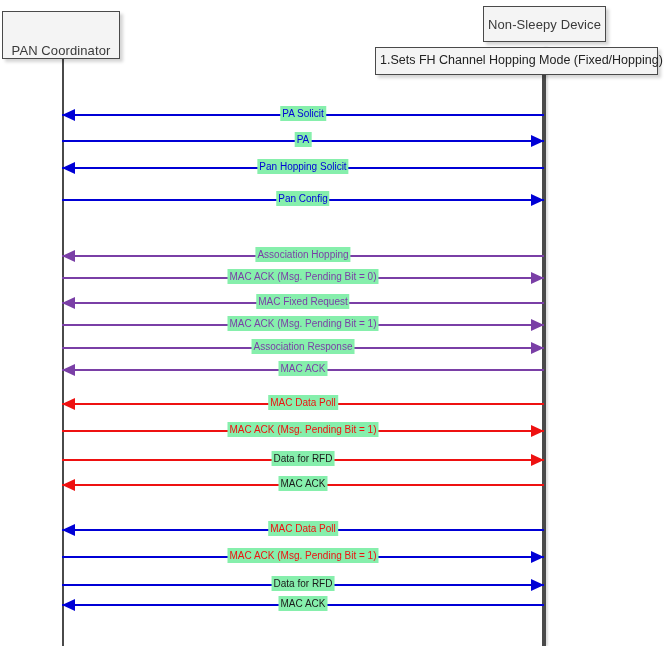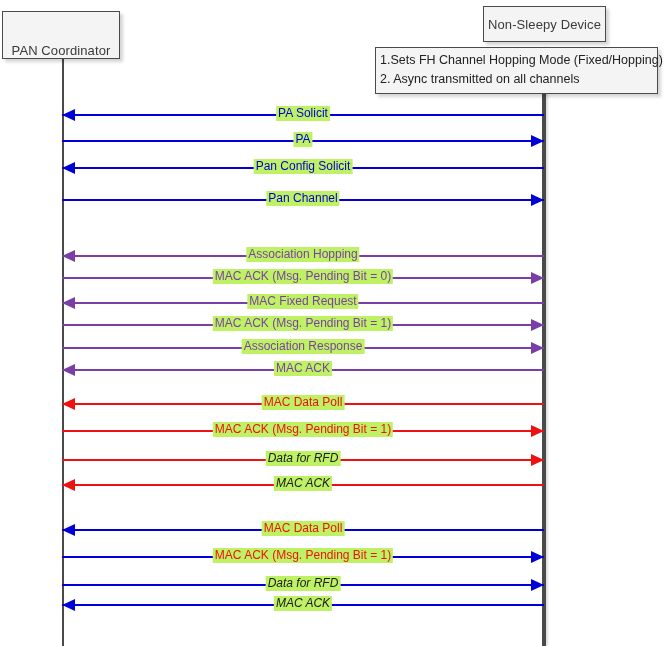--- a/index.html
+++ b/index.html
@@ -84,32 +84,32 @@
     border-bottom: 6px solid transparent;
   }
   .msg.to-left  .head { left: 0px;  border-right: 13px solid currentColor; }
   .msg.to-right .head { right: 0px; border-left: 13px solid currentColor; }
 
   .msg .label {
     position: absolute;
     left: 50%;
     top: -9px;
     transform: translateX(-50%);
-    background: #bef264;
+    background: #86efac;
     padding: 0 2px;
-    font-size: 12px;
+    font-size: 10px;
     line-height: 15px;
     white-space: nowrap;
   }
 
   
   .c-blue   { color: #0000d6; }
   .c-purple { color: #7a3fa6; }
   .c-red    { color: #ee1111; }
-  .c-black  { color: #1a1a1a; font-style: italic; }
+  .c-black  { color: #1a1a1a; }
   .bg-blue   .line { background: #0000d6; }
   .bg-purple .line { background: #7a3fa6; }
   .bg-red    .line { background: #ee1111; }
 </style>
 </head>
 <body>
 
 <div id="canvas">
 
   <div class="lifeline" id="lifeline-left"></div>
@@ -117,43 +117,42 @@
 
   <div class="actor-box" id="actor-left">
     <span>PAN Coordinator</span>
   </div>
   <div class="actor-box" id="actor-right">
     <span>Non-Sleepy Device</span>
   </div>
 
   <div id="note-box">
     <div>1.Sets FH Channel Hopping Mode (Fixed/Hopping)</div>
-    <div>2. Async  transmitted on all channels</div>
   </div>
 
   <div id="messages-layer">
       <div class="msg to-left bg-blue c-blue" style="top: 115px;">
         <div class="line"></div>
         <div class="head"></div>
         <div class="label c-blue">PA Solicit</div>
       </div>
       <div class="msg to-right bg-blue c-blue" style="top: 141px;">
         <div class="line"></div>
         <div class="head"></div>
         <div class="label c-blue">PA</div>
       </div>
       <div class="msg to-left bg-blue c-blue" style="top: 168px;">
         <div class="line"></div>
         <div class="head"></div>
-        <div class="label c-blue">Pan Config Solicit</div>
+        <div class="label c-blue">Pan Hopping Solicit</div>
       </div>
       <div class="msg to-right bg-blue c-blue" style="top: 200px;">
         <div class="line"></div>
         <div class="head"></div>
-        <div class="label c-blue">Pan Channel</div>
+        <div class="label c-blue">Pan Config</div>
       </div>
       <div class="msg to-left bg-purple c-purple" style="top: 256px;">
         <div class="line"></div>
         <div class="head"></div>
         <div class="label c-purple">Association Hopping</div>
       </div>
       <div class="msg to-right bg-purple c-purple" style="top: 278px;">
         <div class="line"></div>
         <div class="head"></div>
         <div class="label c-purple">MAC ACK (Msg. Pending Bit = 0)</div>

